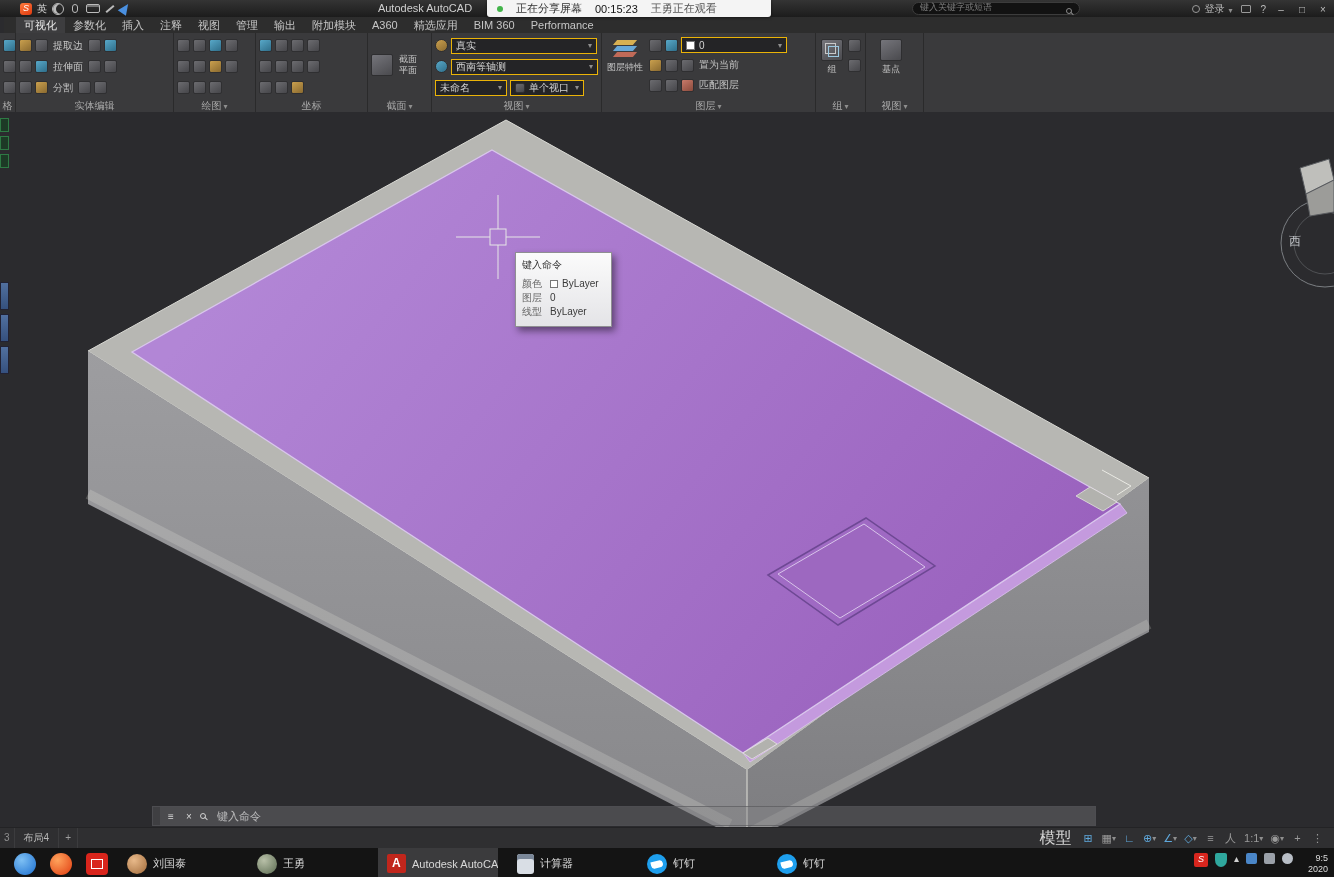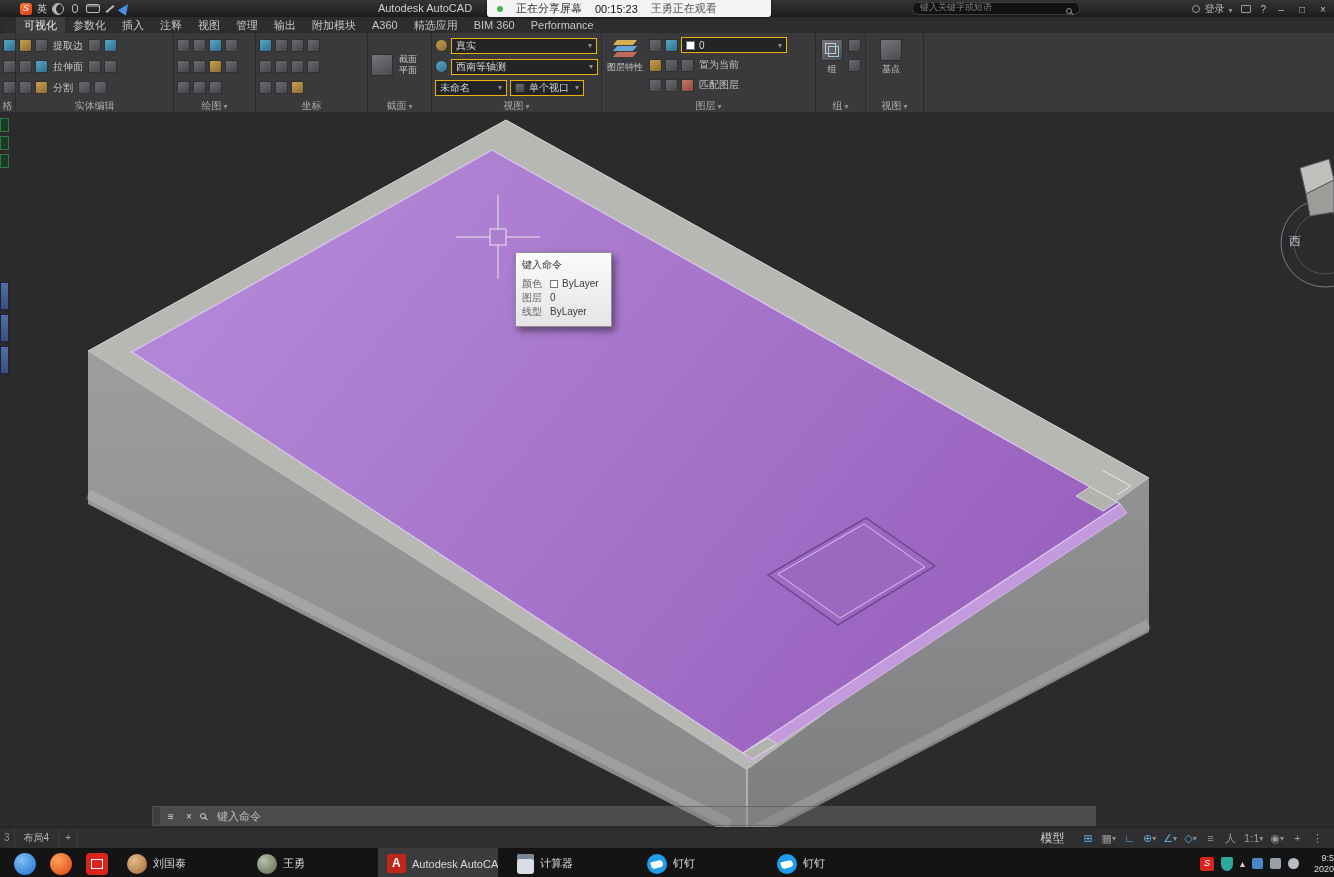--- a/index.html
+++ b/index.html
@@ -93,40 +93,40 @@
 
 .statusrow{position:absolute;left:0;top:827px;width:100%;height:21px;background:#2f2f31;border-top:1px solid #232325;display:flex;align-items:center;justify-content:space-between;z-index:20;font-size:10px;color:#b8b8b8}
 .ltabs{display:flex;align-items:center;height:100%}
 .ltab{padding:0 9px;line-height:20px;border-right:1px solid #3c3c3e;white-space:nowrap}
 .ltab.prev{padding:0 4px;color:#8f8f8f}
 .ltab.add{padding:0 6px;color:#9f9f9f}
 .sticons{display:flex;align-items:center;gap:3px;padding-right:8px}
 .stic{min-width:17px;height:17px;display:flex;align-items:center;justify-content:center;font-size:11px;border-radius:2px;padding:0 2px}
 .stic.on{color:#5fa8dc}
 .stic.off{color:#9a9a9a}
-.stic.modeltxt{color:#d2d2d2;font-size:12px;margin-right:10px}
+.stic.modeltxt{color:#d2d2d2;font-size:16px;margin-right:3px}
 
 
 .taskbar{position:absolute;left:0;top:848px;width:100%;height:31px;background:#141414;display:flex;align-items:center;z-index:30}
 .pin{width:22px;height:22px;margin-left:14px;flex:0 0 auto;position:relative}
 .pin.blue{border-radius:50%;background:radial-gradient(circle at 35% 32%,#7ec0f4,#1c6fd0)}
 .pin.orange{border-radius:50%;background:radial-gradient(circle at 35% 32%,#ffa35c,#e03c10)}
 .pin.redbadge{border-radius:4px;background:#d9251c}
 .pin.redbadge:after{content:"";position:absolute;inset:6px 5px;border:1px solid #fff}
 .tapp{height:100%;display:flex;align-items:center;gap:6px;padding:0 9px;margin-left:10px;font-size:11px;color:#d8d8d8;width:120px;flex:0 0 auto;overflow:hidden;white-space:nowrap}
 .tapp.active{background:#3b3b3d;box-shadow:inset 0 -2px 0 #76b9e8}
 .avatar{width:20px;height:20px;border-radius:50%;flex:0 0 auto}
 .av1{background:radial-gradient(circle at 35% 32%,#e8b98a,#a06a3a)}
 .av2{background:radial-gradient(circle at 35% 32%,#b8c0a8,#5a6a50)}
 .acad-ic{width:19px;height:19px;background:#c1261c;border-radius:2px;position:relative;flex:0 0 auto}
 .acad-ic:after{content:"A";position:absolute;left:5px;top:2px;font-size:12px;font-weight:bold;color:#fff}
 .calc-ic{width:17px;height:20px;border-radius:3px;background:#d9dee5;box-shadow:inset 0 5px 0 #7a8798;flex:0 0 auto}
 .dd-ic{width:20px;height:20px;border-radius:50%;background:#1e9fee;position:relative;flex:0 0 auto}
 .dd-ic:after{content:"";position:absolute;left:4px;top:7px;width:12px;height:7px;background:#fff;border-radius:0 7px 7px 7px;transform:rotate(-14deg)}
-.tray{margin-left:auto;display:flex;align-items:center;gap:7px;padding-right:0;color:#cfcfcf;font-size:10px}
+.tray{margin-left:auto;display:flex;gap:7px;padding-right:6px;color:#cfcfcf;font-size:10px}
 .tray-s{width:14px;height:14px;background:#d8261e;border-radius:2px;position:relative}
 .tray-s:after{content:"S";position:absolute;left:4px;top:1px;color:#fff;font-size:9px}
 .tray-shield{width:12px;height:14px;background:#2fa89e;border-radius:2px 2px 50% 50%}
 .tray-caret:after{content:"▴";color:#cfcfcf}
 .tray-g{width:11px;height:11px;border-radius:2px}
 .g1{background:#4a86c8}.g2{background:#9aa0a8}.g3{background:#b8bec6;border-radius:50%}
 .clock{text-align:right;line-height:11px;font-size:9px;color:#ddd;width:28px;overflow:hidden;white-space:nowrap}
 </style>
 </head>
 <body>

